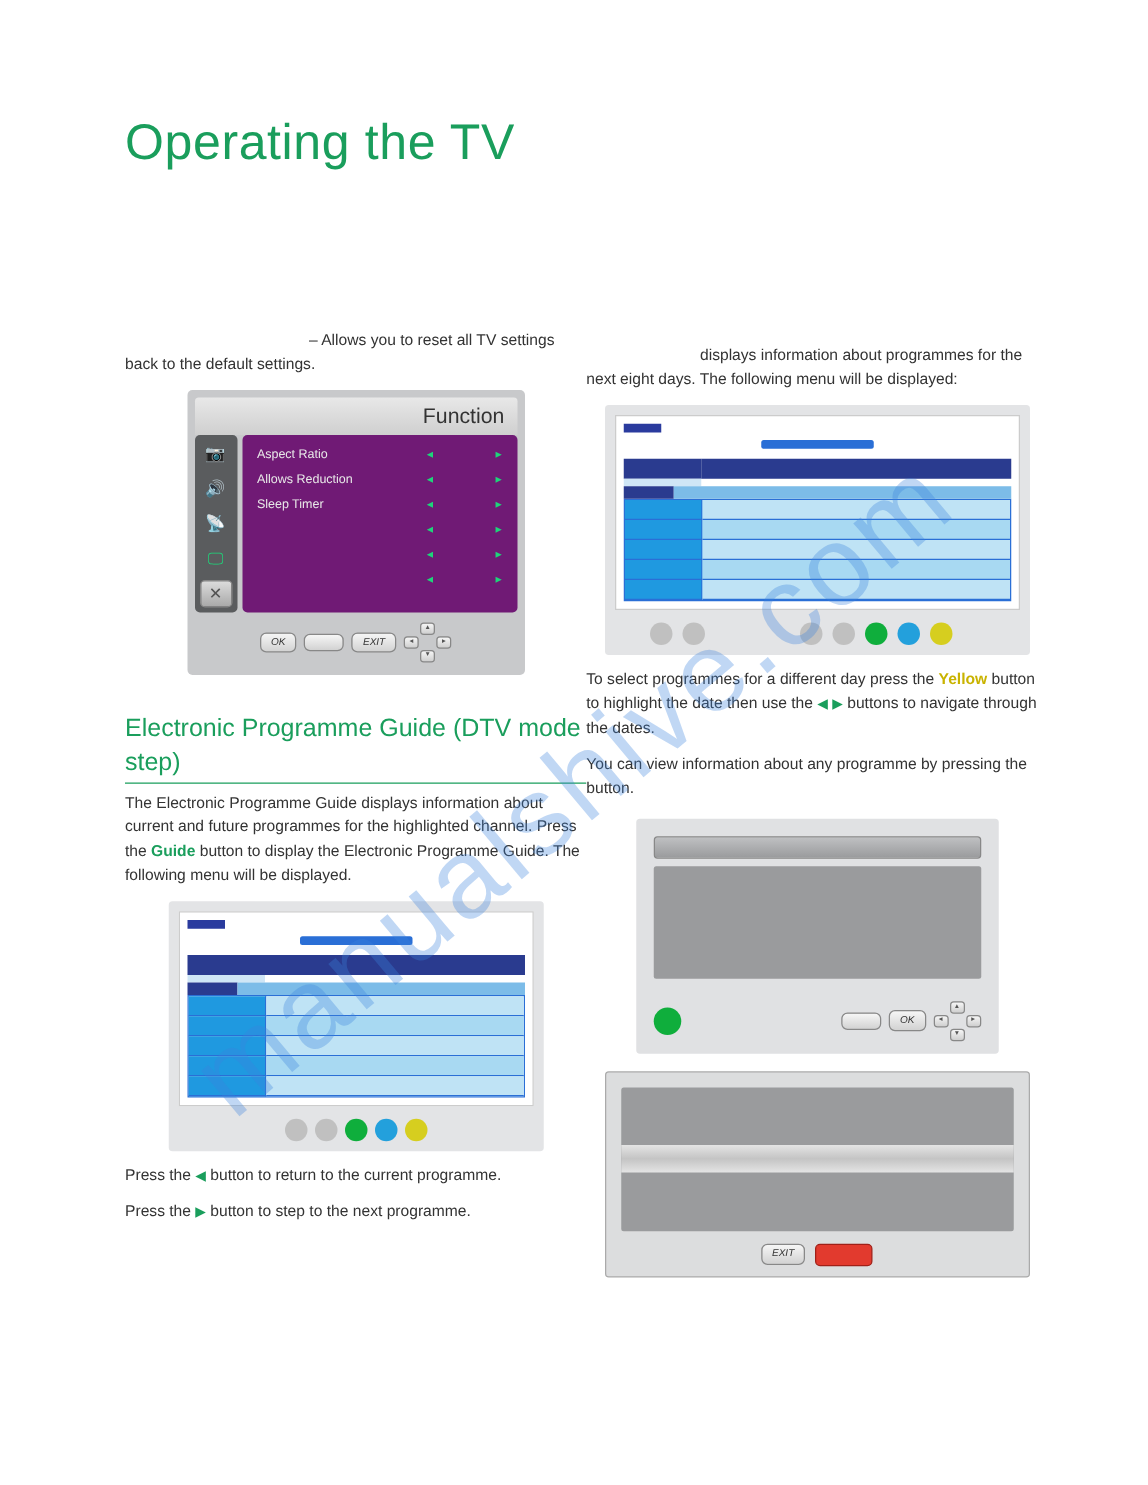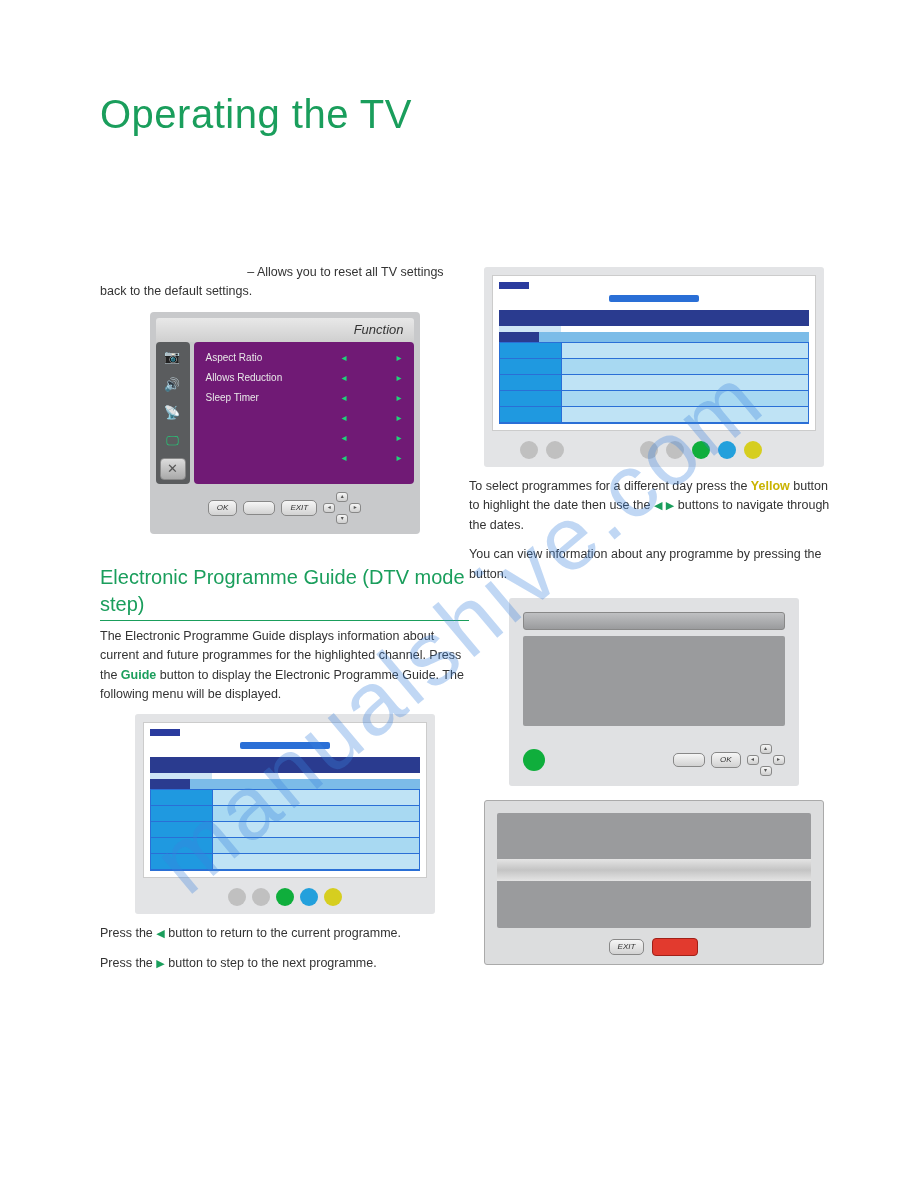--- a/index.html
+++ b/index.html
@@ -51,22 +51,21 @@
     width: 270px;
     margin: 8px auto 0 auto;
     background: #c8c9cb;
     border-radius: 4px;
     padding: 6px 6px 10px 6px;
   }
   .fx-title-bar {
     background: linear-gradient(#e8e8e8,#cfcfcf);
     text-align: right;
     padding: 2px 10px;
-    font-style: italic;
-    font-size: 13px;
+    font-size: 17px;
     border-radius: 3px 3px 0 0;
     color: #333;
   }
   .fx-body {
     display: flex;
   }
   .fx-nav {
     width: 34px;
     background: #5a5c5e;
     border-radius: 4px;
@@ -408,20 +407,23 @@
       <p>
         <span>Press the </span>
         <span class="arrow-glyph">▶</span>
         <span> button to step to the next programme.</span>
       </p>
 
 
     </div>
 
     <div class="col">
+      <p style="margin-top:18px">
+        <span style="visibility:hidden">xxxxxxxxxxxxxx</span><span> displays information about programmes for the next eight days. The following menu will be displayed:</span>
+      </p>
 
       <div class="fig-epg" style="width:340px">
         <div class="epg-top">
           <div class="epg-blue-sm"></div>
           <div class="epg-title-bar"></div>
           <div class="epg-header-row">
               <div class="epg-channel-col"></div>
               <div class="epg-line-col"></div>
             </div>
           <div class="epg-subhead">

